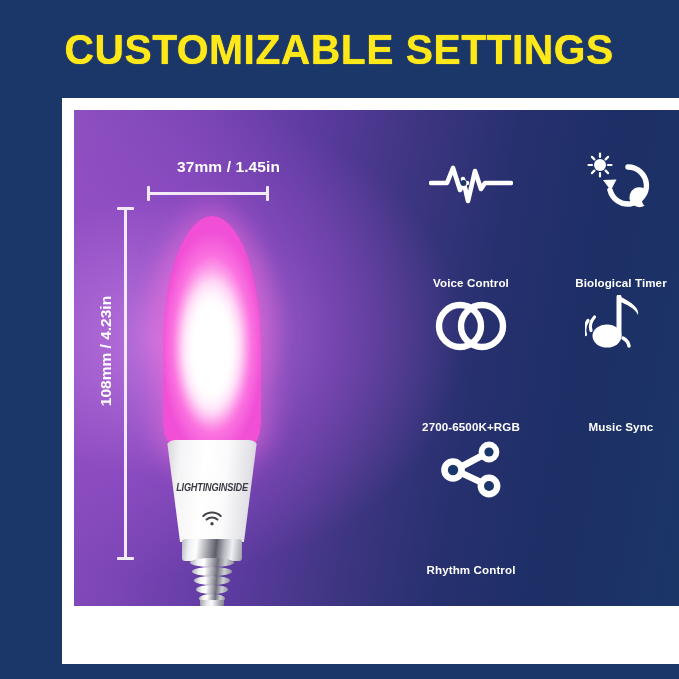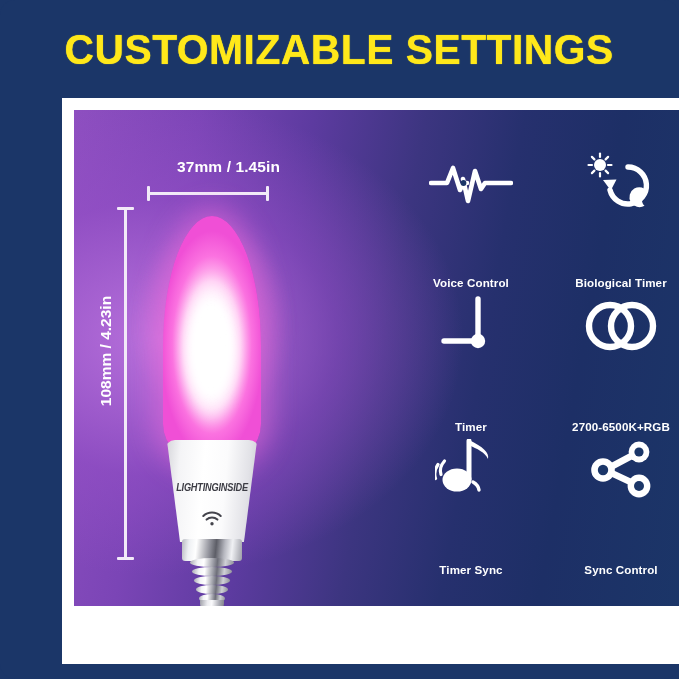--- a/index.html
+++ b/index.html
@@ -361,30 +361,20 @@
                 <line x1="11.4" y1="18.6" x2="8.9" y2="21.1"></line>
               </g>
               <path d="M45 15 a18.5 18.5 0 1 1 -18 23" stroke="#ffffff" stroke-width="5.4" fill="none" stroke-linecap="round"></path>
               <path d="M27.8 38.5 L20 28 L33.5 27.5 Z" fill="#ffffff"></path>
               <path d="M65 40 a10 10 0 1 0 -3.5 13.8 8.2 8.2 0 0 1 3.5 -13.8z" fill="#ffffff"></path>
             </svg>
           </div>
           <div class="feature-label">Biological Timer</div>
         </div>
 
-        <div class="feature">
-          <div class="feature-icon">
-            <svg viewBox="0 0 66 62" width="66" height="62">
-              <line x1="40" y1="4" x2="40" y2="46" stroke="#ffffff" stroke-width="5.4" stroke-linecap="round"></line>
-              <line x1="6" y1="46" x2="40" y2="46" stroke="#ffffff" stroke-width="5.4" stroke-linecap="round"></line>
-              <circle cx="40" cy="46" r="7.2" fill="#ffffff"></circle>
-            </svg>
-          </div>
-          <div class="feature-label">Timer</div>
-        </div>
 
         <div class="feature">
           <div class="feature-icon">
             <svg viewBox="0 0 78 56" width="78" height="56">
               <circle cx="28" cy="28" r="21" stroke="#ffffff" stroke-width="6.4" fill="none"></circle>
               <circle cx="50" cy="28" r="21" stroke="#ffffff" stroke-width="6.4" fill="none"></circle>
             </svg>
           </div>
           <div class="feature-label">2700-6500K+RGB</div>
         </div>
@@ -395,37 +385,37 @@
               <path d="M34 6 C42 10 50 13 53 20 C54.5 13.5 48 8 34 1 Z" fill="#ffffff"></path>
               <path d="M34 2 L34 40" stroke="#ffffff" stroke-width="5" stroke-linecap="round"></path>
               <ellipse cx="22" cy="41" rx="14.5" ry="11.5" fill="#ffffff"></ellipse>
               <path d="M38 43 C41.5 45 43.5 47.5 44 51" stroke="#ffffff" stroke-width="3.4" fill="none" stroke-linecap="round"></path>
               <g stroke="#ffffff" stroke-width="3.2" fill="none" stroke-linecap="round">
                 <path d="M9.5 22 C5.5 26.5 4.5 31 6 35.5"></path>
                 <path d="M3 25.5 C-0.5 30.5 -1 35 0.5 39.5"></path>
               </g>
             </svg>
           </div>
-          <div class="feature-label">Timer Sync</div>
+          <div class="feature-label">Music Sync</div>
         </div>
 
         <div class="feature">
           <div class="feature-icon">
             <svg viewBox="0 0 72 62" width="72" height="62">
               <line x1="20" y1="31" x2="52" y2="14" stroke="#ffffff" stroke-width="6.6" stroke-linecap="round"></line>
               <line x1="20" y1="31" x2="52" y2="46" stroke="#ffffff" stroke-width="6.6" stroke-linecap="round"></line>
               <circle cx="18" cy="31" r="11.8" fill="#ffffff"></circle>
               <circle cx="18" cy="31" r="5.2" fill="#1b3668"></circle>
               <circle cx="54" cy="13" r="10.4" fill="#ffffff"></circle>
               <circle cx="54" cy="13" r="4.6" fill="#1b3668"></circle>
               <circle cx="54" cy="47" r="11.4" fill="#ffffff"></circle>
               <circle cx="54" cy="47" r="5" fill="#1b3668"></circle>
             </svg>
           </div>
-          <div class="feature-label">Sync Control</div>
+          <div class="feature-label">Rhythm Control</div>
         </div>
 
       </div>
     </div>
 
     <div class="footer-note">
       <div class="footer-note-text">*Not compatible with dimmer switches that may cause flickering and buzzing.</div>
     </div>
   </div>
 </div>

